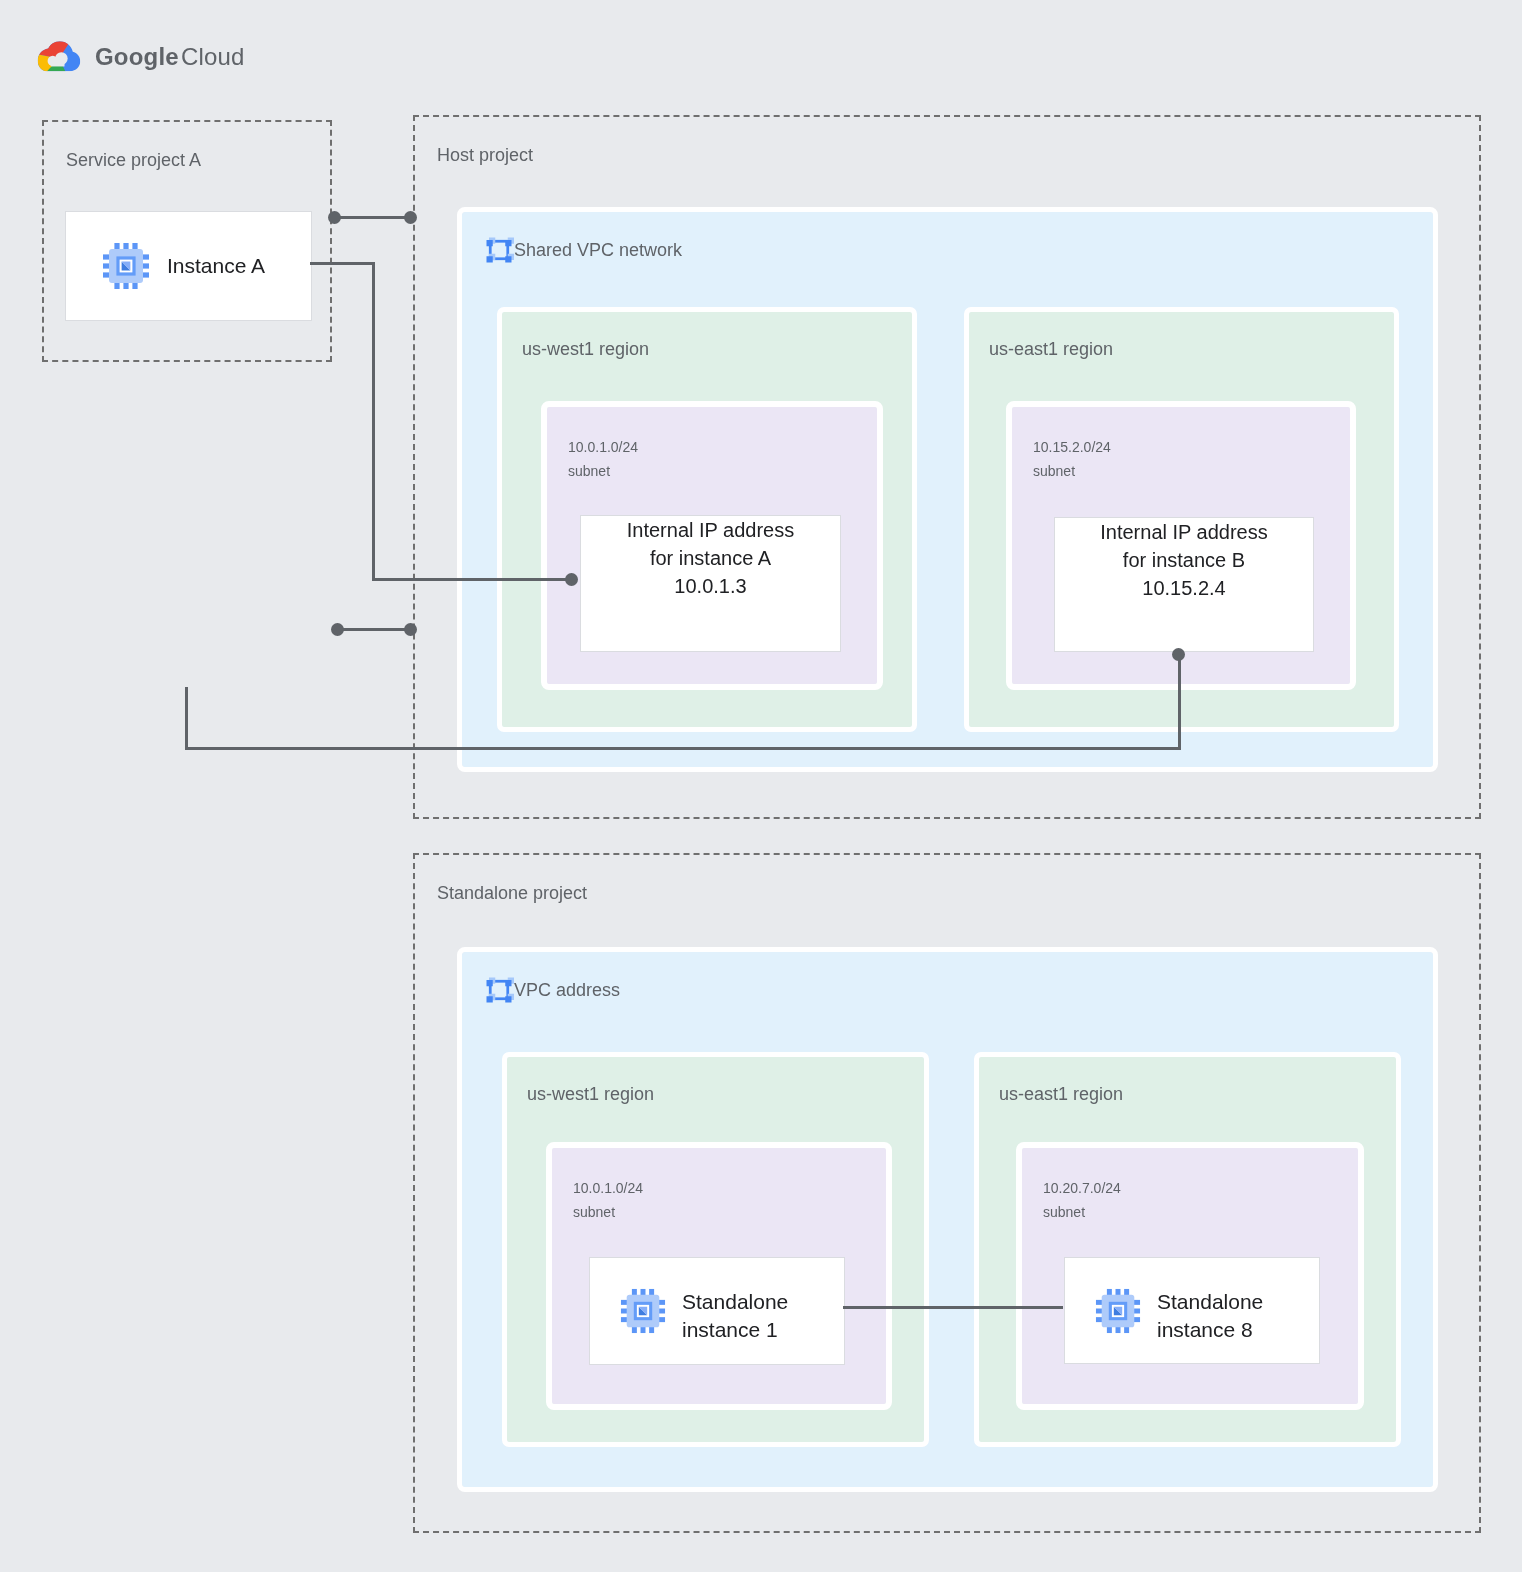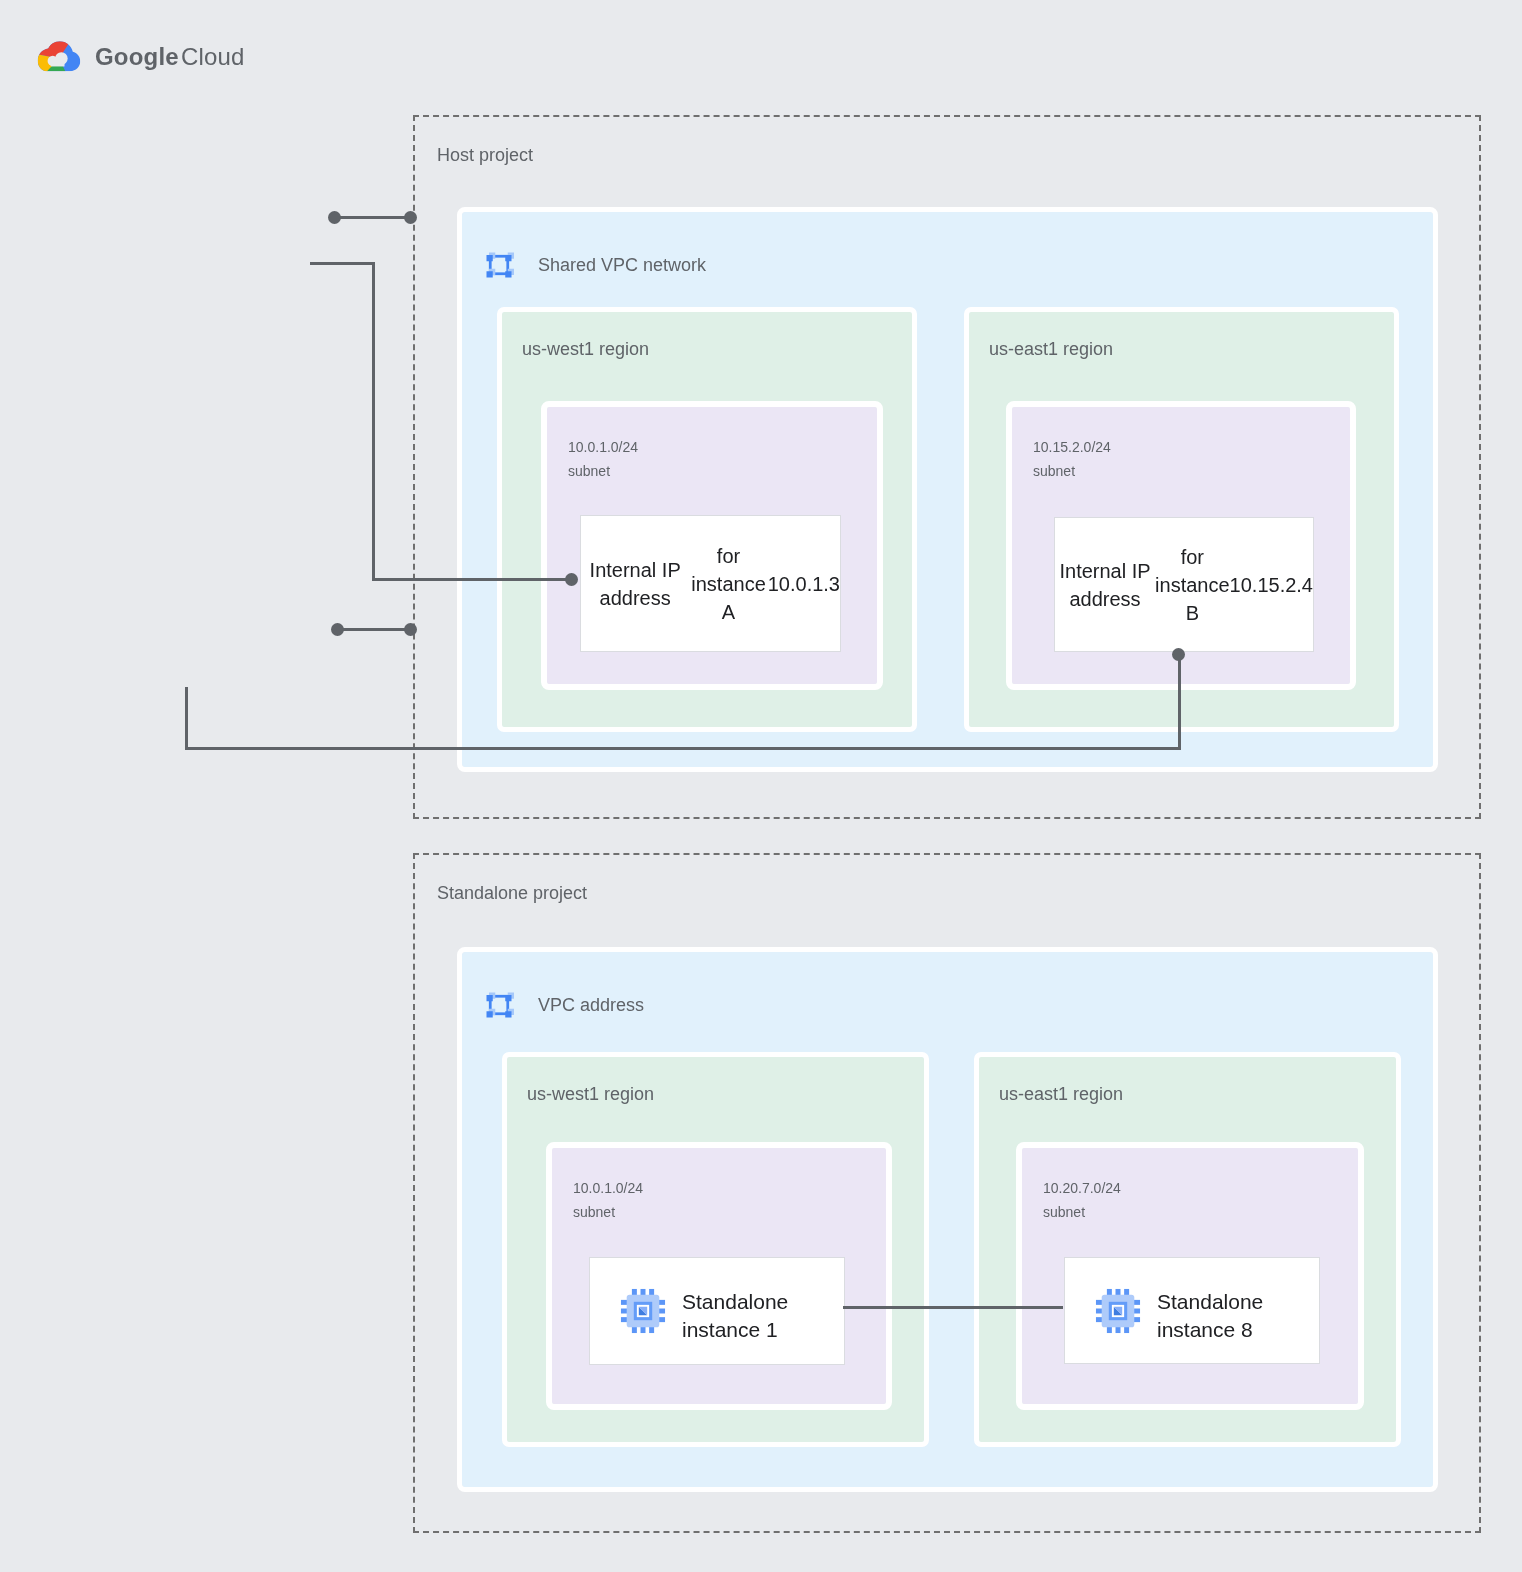--- a/index.html
+++ b/index.html
@@ -9,30 +9,30 @@
   }
   
   .logo{position:absolute;left:33px;top:36px;display:flex;align-items:center;gap:10px;}
   .logo-text{font-size:24px;color:#5f6368;letter-spacing:.2px;}
   .logo-google{font-weight:bold;}
   .logo-cloud{font-weight:normal;margin-left:2px;}
   
   .dashed{position:absolute;border:2px dashed #6f6f6f;background:transparent;}
   .sec-label{position:absolute;left:22px;top:28px;font-size:18px;color:#5f6368;}
   .net{position:absolute;background:#e1f1fc;outline:5px solid #ffffff;border-radius:3px;}
-  .net-head{position:absolute;left:22px;top:38px;display:flex;align-items:center;gap:24px;text-align:right;}
+  .net-head{position:absolute;left:22px;top:23px;display:flex;align-items:center;gap:0;text-align:right;}
   .net-head .net-label{font-size:18px;color:#5f6368;}
   .region{position:absolute;background:#dff0e7;outline:5px solid #ffffff;border-radius:2px;}
   .region-label{position:absolute;left:20px;top:27px;font-size:18px;color:#5f6368;}
   .subnet{position:absolute;background:#ebe6f5;outline:6px solid #ffffff;border-radius:2px;}
   .subnet-label{position:absolute;left:21px;top:28px;font-size:14px;line-height:24px;color:#5f6368;}
   .card{position:absolute;background:#ffffff;border:1px solid #dadce0;}
   .instance-card{display:flex;align-items:center;gap:17px;padding-left:36px;box-sizing:border-box;}
   .instance-label{font-size:21px;color:#202124;}
-  .ip-card{display:flex;flex-direction:row;align-items:center;justify-content:flex-end;
+  .ip-card{display:flex;flex-direction:column;align-items:center;justify-content:flex-start;
            font-size:20px;line-height:28px;color:#202124;text-align:center;}
   .standalone-card{display:flex;align-items:center;gap:16px;padding-left:30px;box-sizing:border-box;}
   .standalone-label{font-size:21px;line-height:28px;color:#202124;margin-top:10px;}
   
   .line{position:absolute;background:#5f6368;}
   .dot{position:absolute;width:13px;height:13px;border-radius:50%;background:#5f6368;}
   
   #sp-a{left:42px;top:120px;width:286px;height:238px;}
   #sp-a .card{left:21px;top:89px;width:247px;height:110px;}
   #sp-b{left:42px;top:488px;width:286px;height:238px;}
@@ -126,20 +126,29 @@
 
   <div class="logo">
     <svg width="52" height="42" viewBox="0 0 66 52">
         <use href="#gcloud-mark"></use>
       </svg>
     <span class="logo-text">
       <span class="logo-google">Google</span><span class="logo-cloud">Cloud</span>
     </span>
   </div>
 
+  <section class="dashed" id="sp-a">
+    <div class="sec-label">Service project A</div>
+    <div class="card instance-card">
+      <svg width="48" height="48" viewBox="0 0 24 24">
+          <use href="#chip-icon"></use>
+        </svg>
+      <span class="instance-label">Instance A</span>
+    </div>
+  </section>
 
 
   <section class="dashed" id="host">
     <div class="sec-label">Host project</div>
     <div class="net">
       <div class="net-head">
         <svg width="30" height="30" viewBox="0 0 24 24">
             <use href="#vpc-icon"></use>
           </svg>
         <span class="net-label">Shared VPC network</span>

